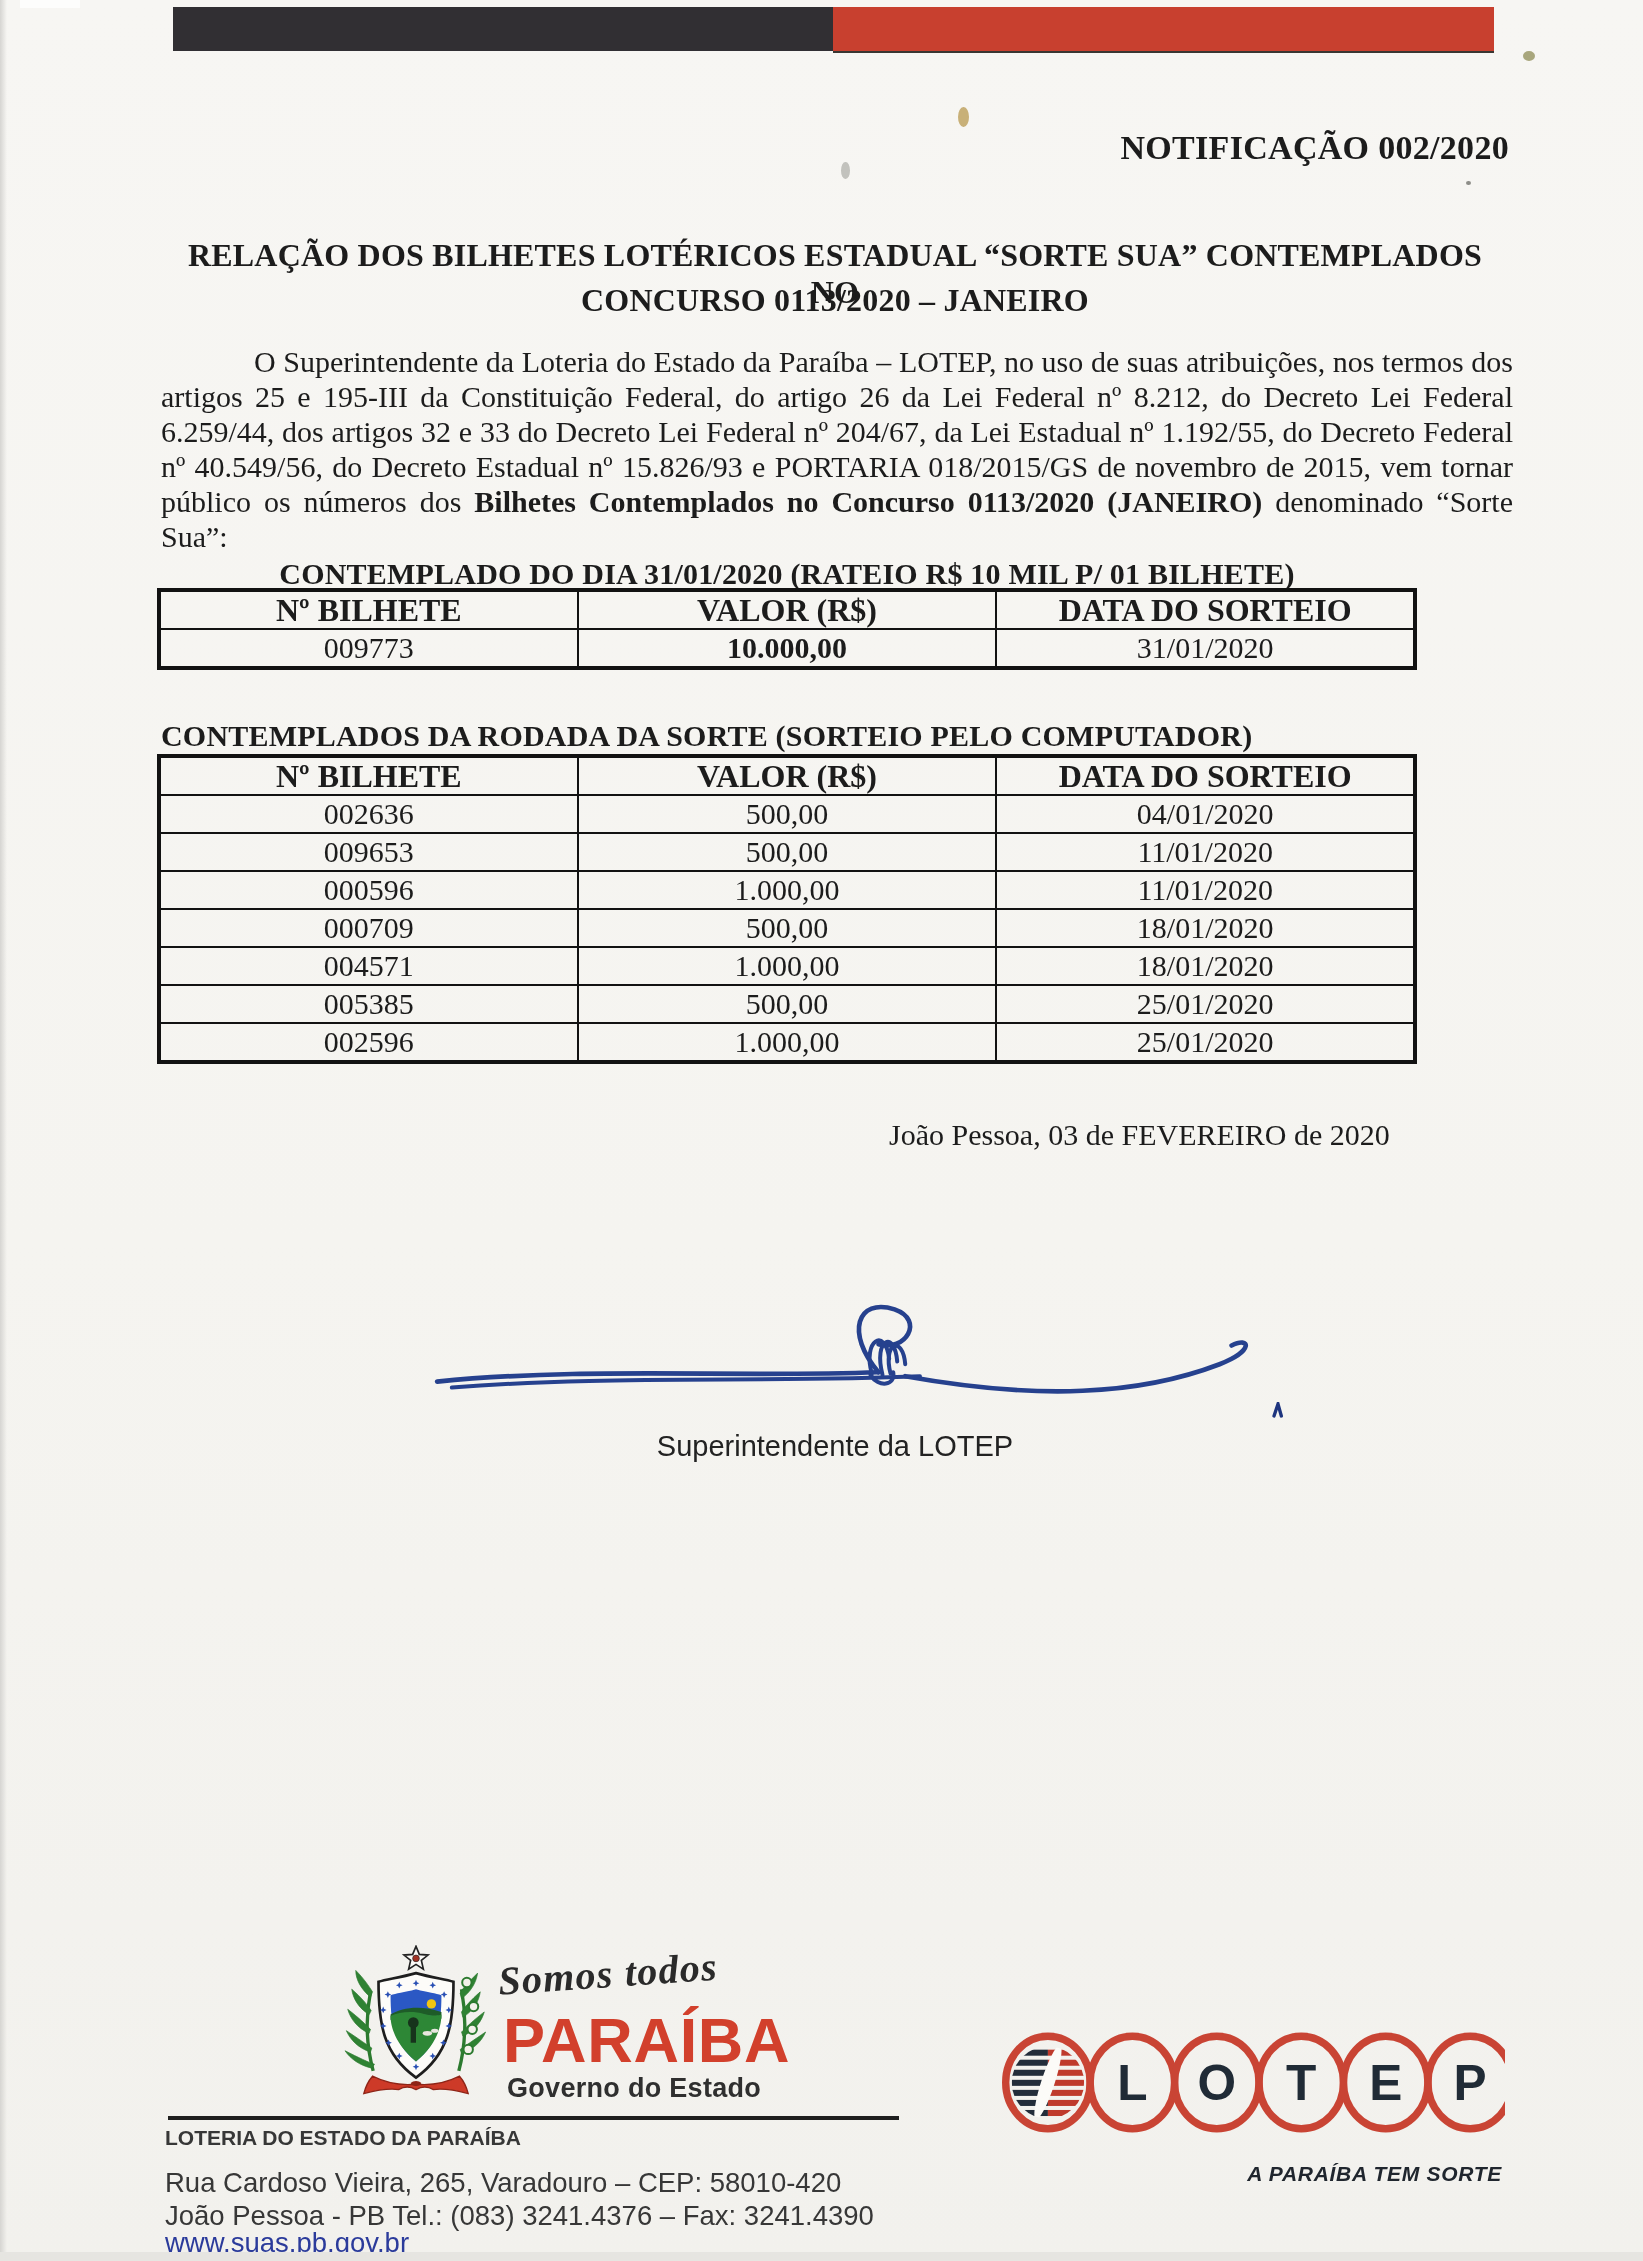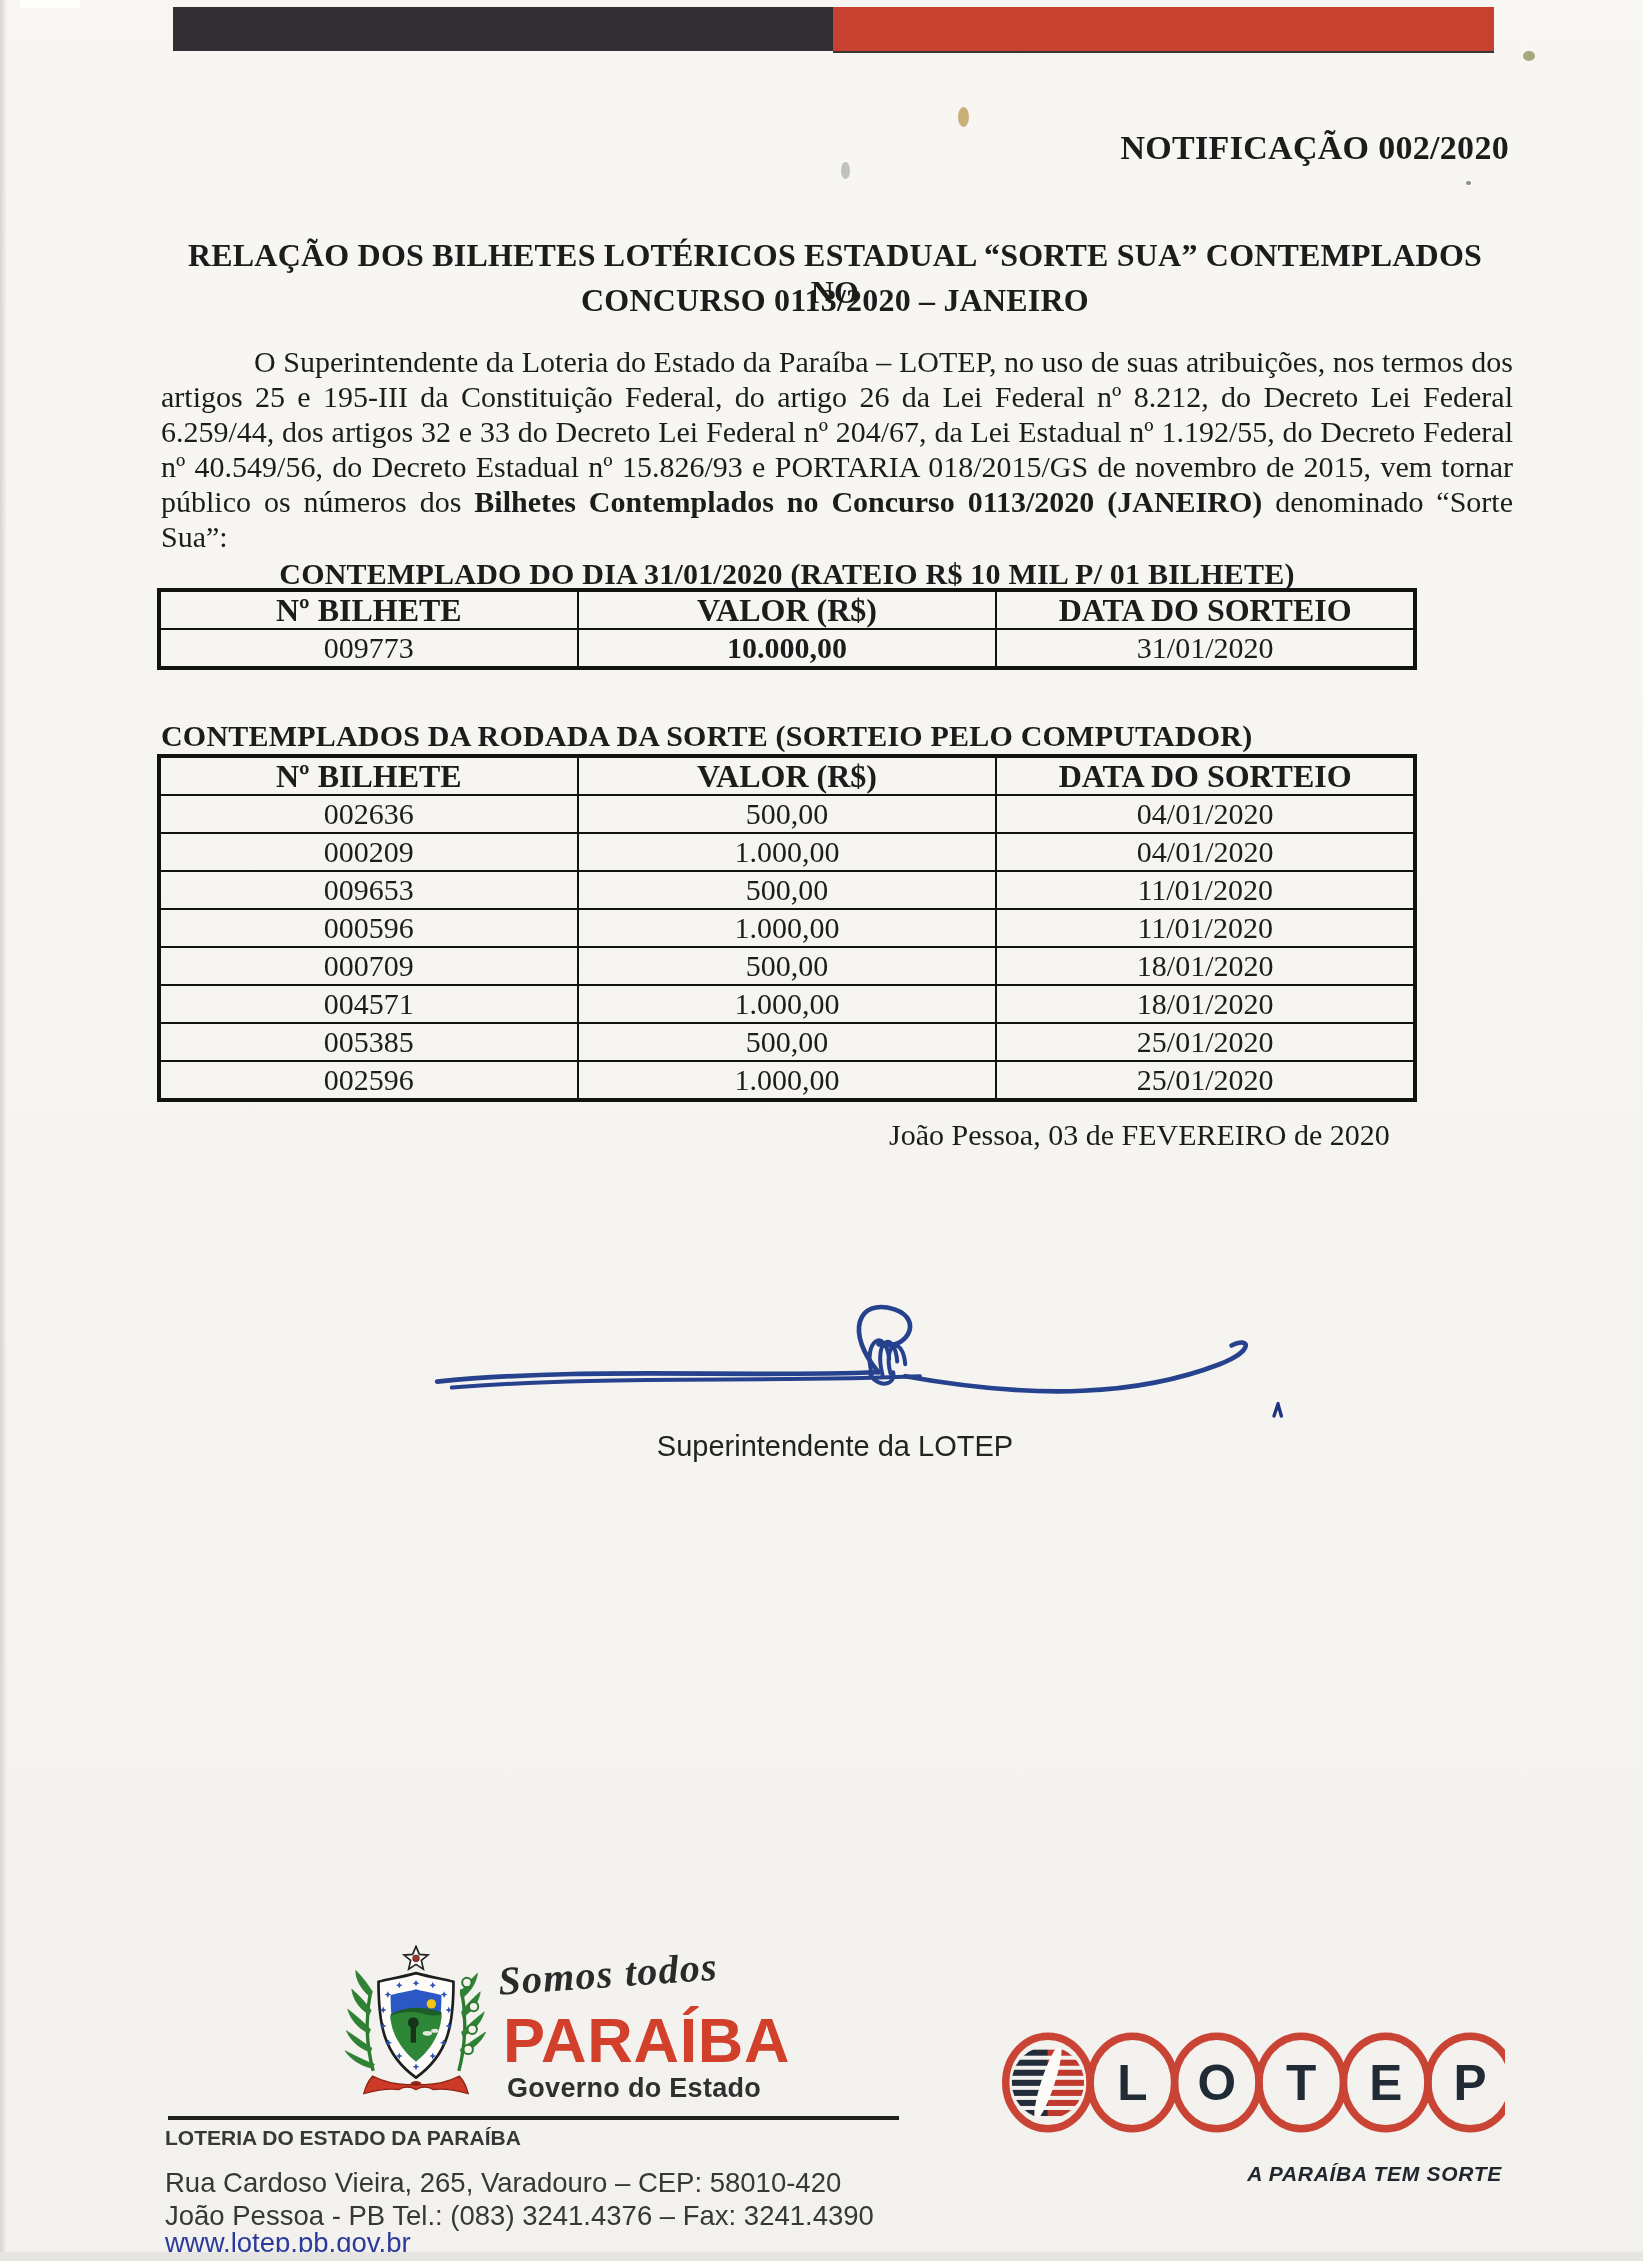--- a/index.html
+++ b/index.html
@@ -121,25 +121,20 @@
           <th>DATA DO SORTEIO</th>
         </tr>
       </thead>
       <tbody>
         <tr>
           <td>002636</td>
           <td>500,00</td>
           <td>04/01/2020</td>
         </tr>
         <tr>
-          <td>000209</td>
-          <td>1.000,00</td>
-          <td>04/01/2020</td>
-        </tr>
-        <tr>
           <td>009653</td>
           <td>500,00</td>
           <td>11/01/2020</td>
         </tr>
         <tr>
           <td>000596</td>
           <td>1.000,00</td>
           <td>11/01/2020</td>
         </tr>
         <tr>
@@ -244,21 +239,21 @@
   </svg>
 
   <div class="abs script-slogan">Somos todos</div>
   <div class="abs state-name">PARAÍBA</div>
   <div class="abs government">Governo do Estado</div>
 
   <div class="abs footer-rule"></div>
   <div class="abs org-name">LOTERIA DO ESTADO DA PARAÍBA</div>
   <div class="abs addr a1">Rua Cardoso Vieira, 265, Varadouro – CEP: 58010-420</div>
   <div class="abs addr a2">João Pessoa - PB Tel.: (083) 3241.4376 – Fax: 3241.4390</div>
-  <div class="abs website">www.lotep.pb.gov.br</div>
+  <div class="abs website">www.suas.pb.gov.br</div>
 
   <svg class="abs" style="top:2032px;left:1001px;" width="504" height="101" viewBox="0 0 752 150">
     <defs>
         <clipPath id="ballclip">
           <circle cx="70" cy="75" r="54"></circle>
         </clipPath>
       </defs>
     <g clip-path="url(#ballclip)">
       <g>
         <rect x="16" y="26" width="54" height="9" fill="#232d3a"></rect>

